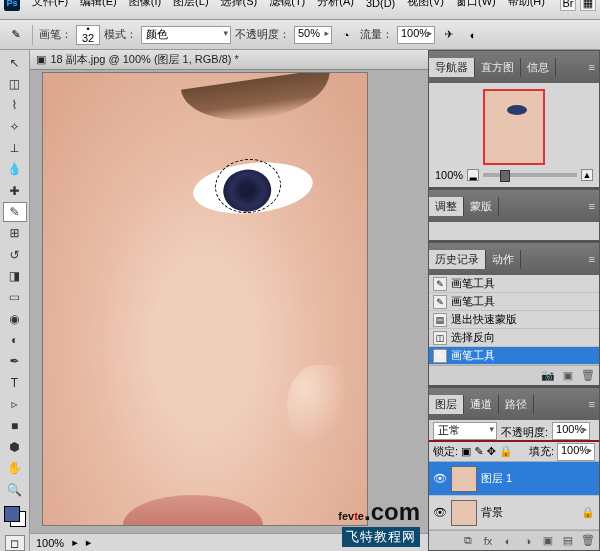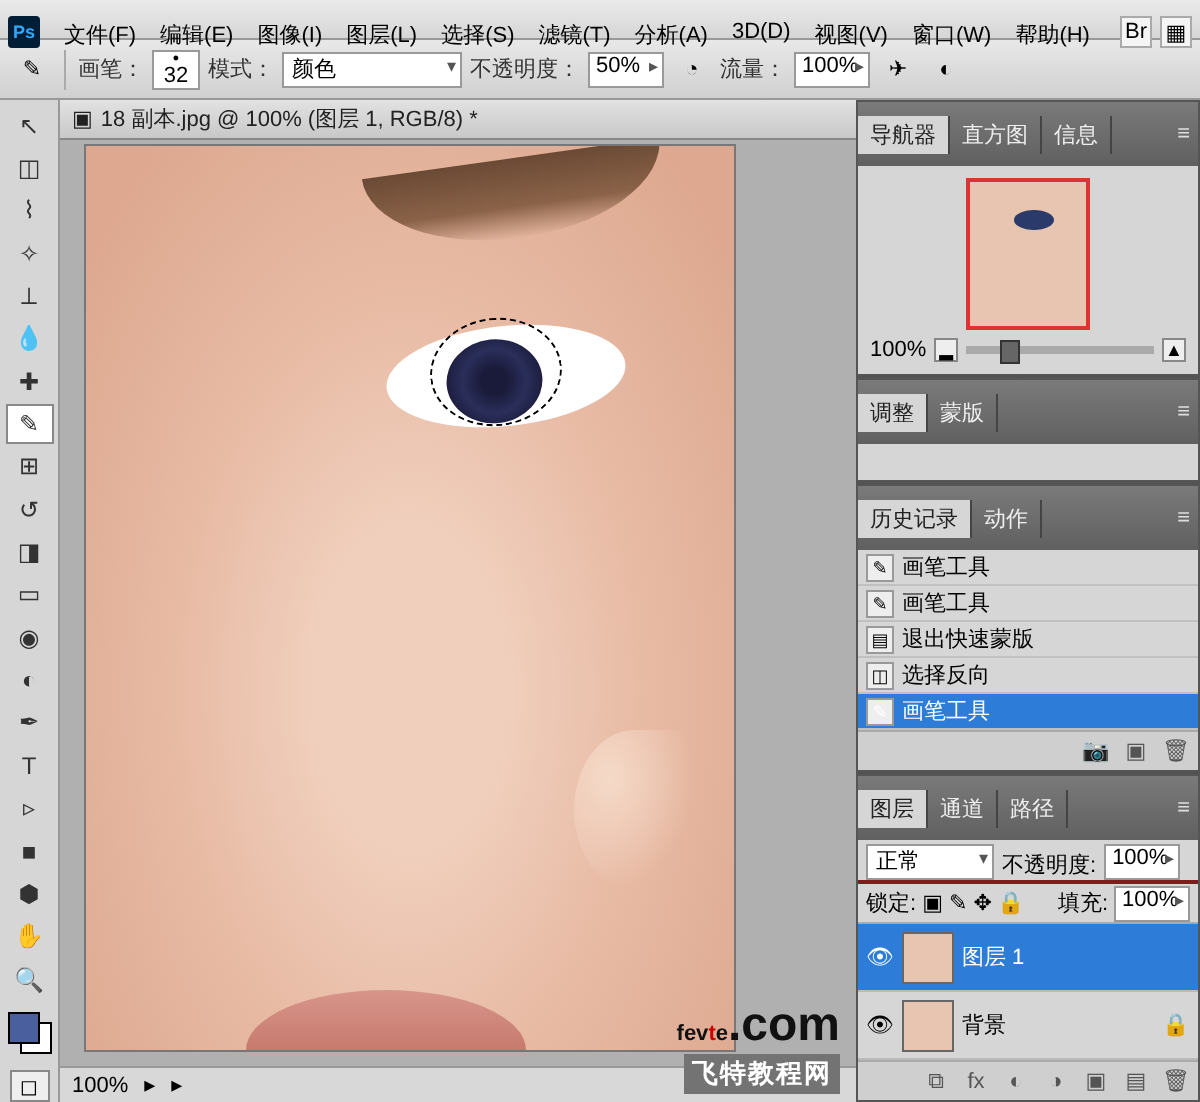--- a/index.html
+++ b/index.html
@@ -1,17 +1,17 @@
 <!DOCTYPE html>
 <html><head>
 <meta charset="utf-8">
 <style>
 *{box-sizing:border-box;margin:0;padding:0;font-family:"Microsoft YaHei",SimSun,sans-serif;font-size:11px;user-select:none}
 body{width:600px;height:551px;background:#fff;overflow:hidden;position:relative}
-.menubar{height:20px;background:linear-gradient(#eaeaea,#d6d6d6);display:flex;align-items:flex-start;padding:8px 4px;border-bottom:1px solid #999}
+.menubar{height:20px;background:linear-gradient(#eaeaea,#d6d6d6);display:flex;align-items:flex-end;padding:8px 4px;border-bottom:1px solid #999}
 .ps-logo{width:16px;height:16px;background:#001e36;color:#31a8ff;display:flex;align-items:center;justify-content:center;font-weight:bold;font-size:9px;border-radius:2px;margin-right:6px}
 .menu-item{padding:2px 6px;cursor:pointer}
 .menu-icons{margin-left:auto;display:flex;gap:4px}
 .menu-icons span{width:16px;height:16px;border:1px solid #aaa;background:#f5f5f5;display:flex;align-items:center;justify-content:center}
 .optbar{height:30px;background:linear-gradient(#e8e8e8,#d0d0d0);display:flex;align-items:center;padding:0 6px;border-bottom:1px solid #999;gap:4px}
 .tool-ico{width:20px;height:20px;display:flex;align-items:center;justify-content:center}
 .brush-dot{width:24px;height:20px;border:1px solid #999;background:#fff;display:flex;flex-direction:column;align-items:center;font-size:9px}
 .brush-dot::before{content:"•";line-height:6px}
 .opt-label{color:#333}
 .opt-sel{height:18px;border:1px solid #999;background:#fff;padding:0 14px 0 4px;position:relative;min-width:48px}
@@ -34,21 +34,21 @@
 .face{width:100%;height:100%;background:radial-gradient(ellipse at 50% 60%,#f0d0bd 20%,#e8bba5 50%,#dda88f 90%)}
 .brow{position:absolute;top:6px;left:140px;width:150px;height:40px;background:linear-gradient(180deg,#6b4a35,#8a6248 60%,transparent);border-radius:0 0 50% 50%/0 0 100% 100%;transform:rotate(-8deg)}
 .eye{position:absolute;top:90px;left:150px;width:120px;height:50px;background:#fff;border-radius:50%;transform:rotate(-6deg)}
 .iris{position:absolute;top:6px;left:30px;width:48px;height:42px;background:radial-gradient(circle,#1a1a3a 20%,#2a2f5a 50%,#1a1a3a 80%);border-radius:50%}
 .ants{position:absolute;top:86px;left:172px;width:66px;height:54px;border:1px dashed #000;border-radius:50%;transform:rotate(-6deg)}
 .nose{position:absolute;bottom:80px;right:20px;width:60px;height:80px;background:radial-gradient(ellipse at 30% 30%,#f5dac8,transparent 70%);border-radius:50% 0 0 50%}
 .lip{position:absolute;bottom:0;left:80px;width:140px;height:30px;background:linear-gradient(#d8958a,#c77a6e);border-radius:50% 50% 0 0/100% 100% 0 0}
 .statusbar{position:absolute;bottom:0;left:0;right:0;height:18px;background:#d8d8d8;border-top:1px solid #999;display:flex;align-items:center;padding:0 6px;font-size:10px;gap:8px}
 .watermark{position:absolute;bottom:24px;right:180px;font-size:28px;font-weight:bold;color:#111;font-family:Arial}
 .watermark .red{color:#c00}
-.watermark-sub{position:absolute;bottom:4px;right:180px;font-size:13px;font-weight:bold;color:#fff;background:#737373;padding:1px 4px;letter-spacing:1px}
+.watermark-sub{position:absolute;bottom:4px;right:180px;font-size:13px;font-weight:normal;color:#fff;background:#0c4a6e;padding:1px 4px;letter-spacing:1px}
 .panels{width:172px;display:flex;flex-direction:column;background:#535353;gap:0}
 .panel{background:#d6d6d6;border:1px solid #555;margin-bottom:1px}
 .phead{height:32px;background:linear-gradient(#7a7a7a,#606060);display:flex;align-items:center;font-size:10px;color:#eee}
 .ptab{padding:2px 6px;border-right:1px solid #444}
 .ptab.act{background:#d6d6d6;color:#222}
 .phead .pmenu{margin-left:auto;padding:0 4px;cursor:pointer;color:#ddd}
 .nav-body{padding:6px;display:flex;flex-direction:column;align-items:center}
 .nav-thumb{width:62px;height:76px;border:2px solid #d33;background:#e8c5b0;position:relative;overflow:hidden}
 .nav-thumb .neye{position:absolute;top:14px;left:22px;width:20px;height:10px;background:#2a3a6a;border-radius:50%}
 .nav-zoom{display:flex;align-items:center;width:100%;margin-top:4px;gap:4px;font-size:10px}

